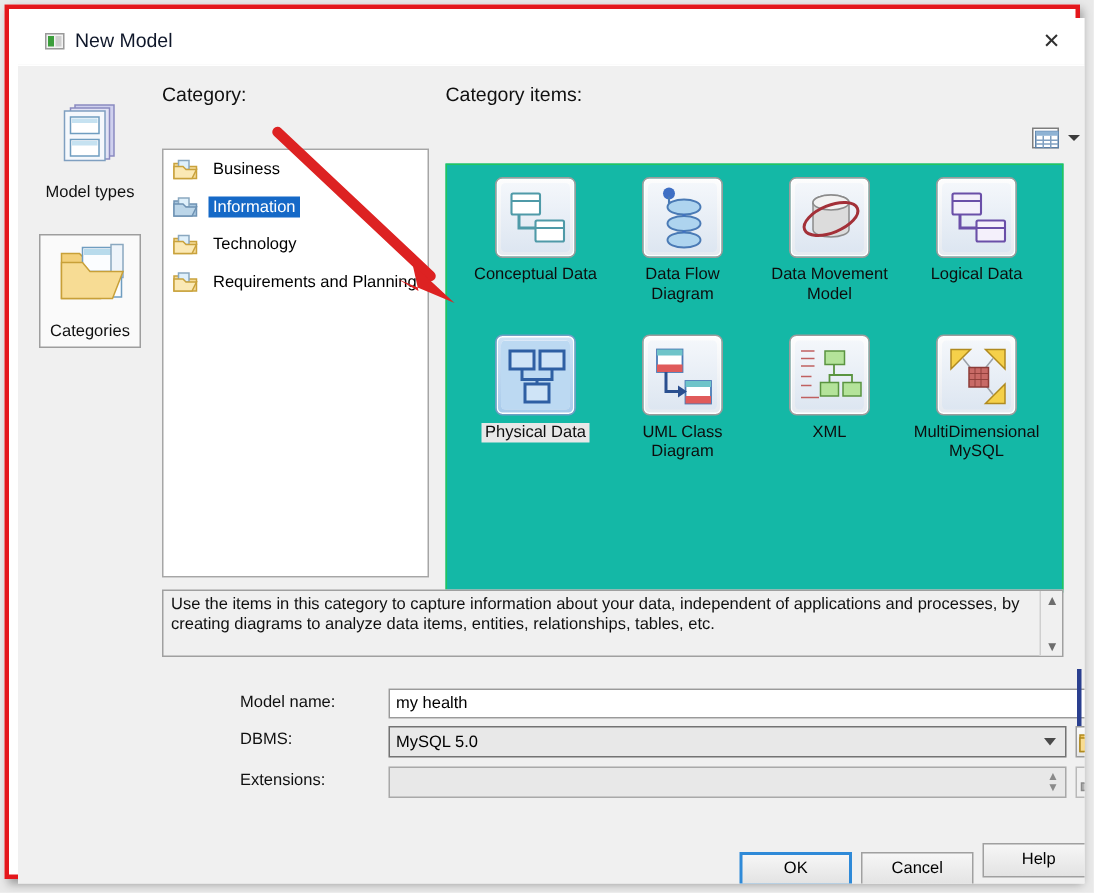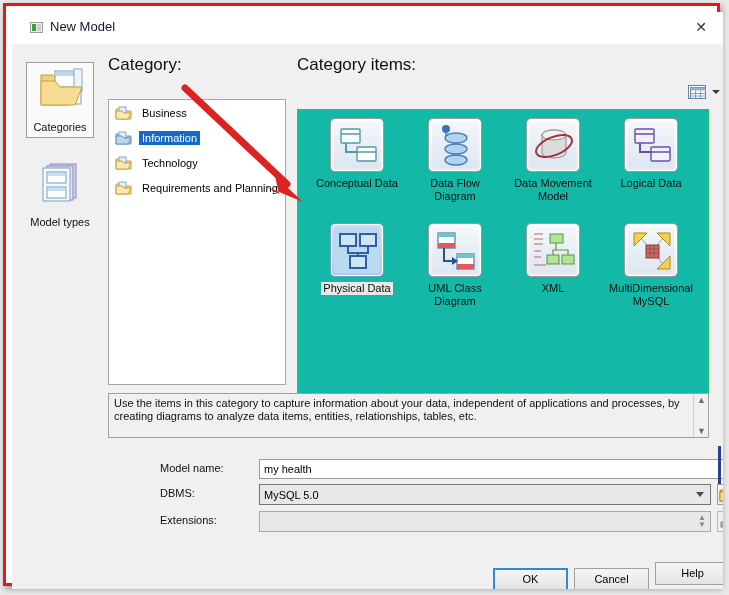--- a/index.html
+++ b/index.html
@@ -59,21 +59,21 @@
   .rail-btn.sel{border:1px solid #9e9e9e;background:#fafafa;}
   .rail-label{
     position:absolute;bottom:4px;left:0;width:100%;text-align:center;
     font-size:11px;color:#101010;
   }
 
   
   .ic{position:relative;display:block;}
 
   
-  .lbl{position:absolute;font-size:17px;color:#101010;text-align:center;}
+  .lbl{position:absolute;font-size:13px;color:#101010;text-align:center;}
 
   
   .catbox{
     position:absolute;left:96px;top:55px;width:178px;height:286px;
     background:#ffffff;border:1px solid #a6a6a6;box-sizing:border-box;
     overflow:hidden;
   }
   .catrow{
     position:relative;height:25px;padding-left:6px;display:flex;align-items:center;
     cursor:default;
@@ -186,45 +186,45 @@
           <i class="g1"></i>
             <i class="g2"></i>
         </span>
         <span class="title-text">New Model</span>
         <div class="close-btn">✕</div>
       </div>
 
       <div class="dlgbody">
 
         <div class="rail">
+
+          <div class="rail-btn">
+            <svg class="ic" width="68" height="54" viewBox="0 0 68 54">
+              <rect x="24" y="8" width="26" height="34" fill="#cfd0ee" stroke="#8a8ac0" stroke-width="1"></rect>
+              <rect x="21" y="10" width="26" height="34" fill="#e2e3f5" stroke="#8a8ac0" stroke-width="1"></rect>
+              <rect x="17" y="12" width="27" height="33" fill="#f5f8fc" stroke="#7f9fc0" stroke-width="1"></rect>
+              <rect x="21" y="16" width="19" height="11" fill="#ffffff" stroke="#6f9dc0" stroke-width="1"></rect>
+              <rect x="22" y="17" width="17" height="3" fill="#c6e2f1"></rect>
+              <rect x="21" y="31" width="19" height="11" fill="#ffffff" stroke="#6f9dc0" stroke-width="1"></rect>
+              <rect x="22" y="32" width="17" height="3" fill="#c6e2f1"></rect>
+            </svg>
+            <span class="rail-label">Model types</span>
+          </div>
 
           <div class="rail-btn sel">
             <svg class="ic" width="68" height="54" viewBox="0 0 68 54">
               <path d="M14 12 h12 l4 4 h10 v26 h-26 z" fill="#f3d07a" stroke="#c8a038" stroke-width="1"></path>
               <rect x="28" y="8" width="20" height="16" fill="#fbfdff" stroke="#6f9dc0" stroke-width="1"></rect>
               <rect x="29" y="9" width="18" height="4" fill="#b8dbec"></rect>
               <rect x="47" y="6" width="8" height="22" fill="#eef4fa" stroke="#8aa8c0" stroke-width="1"></rect>
               <rect x="34" y="26" width="20" height="15" fill="#fbfdff" stroke="#6f9dc0" stroke-width="1"></rect>
               <rect x="35" y="27" width="18" height="4" fill="#b8dbec"></rect>
               <path d="M14 18 h14 l5 6 h22 l-7 18 h-34 z" fill="#f7dc94" stroke="#c8a038" stroke-width="1"></path>
             </svg>
             <span class="rail-label">Categories</span>
-          </div>
-
-          <div class="rail-btn">
-            <svg class="ic" width="68" height="54" viewBox="0 0 68 54">
-              <rect x="24" y="8" width="26" height="34" fill="#cfd0ee" stroke="#8a8ac0" stroke-width="1"></rect>
-              <rect x="21" y="10" width="26" height="34" fill="#e2e3f5" stroke="#8a8ac0" stroke-width="1"></rect>
-              <rect x="17" y="12" width="27" height="33" fill="#f5f8fc" stroke="#7f9fc0" stroke-width="1"></rect>
-              <rect x="21" y="16" width="19" height="11" fill="#ffffff" stroke="#6f9dc0" stroke-width="1"></rect>
-              <rect x="22" y="17" width="17" height="3" fill="#c6e2f1"></rect>
-              <rect x="21" y="31" width="19" height="11" fill="#ffffff" stroke="#6f9dc0" stroke-width="1"></rect>
-              <rect x="22" y="32" width="17" height="3" fill="#c6e2f1"></rect>
-            </svg>
-            <span class="rail-label">Model types</span>
           </div>
         </div>
 
         <div class="lbl" style="left:96px;top:11px;">Category:</div>
         <div class="lbl" style="left:285px;top:11px;">Category items:</div>
 
         <div class="viewbtn">
           <div class="vb-in">
             <svg width="16" height="12" viewBox="0 0 16 12">
               <rect x="0.5" y="0.5" width="15" height="11" fill="#ffffff" stroke="#5b7fa6"></rect>

